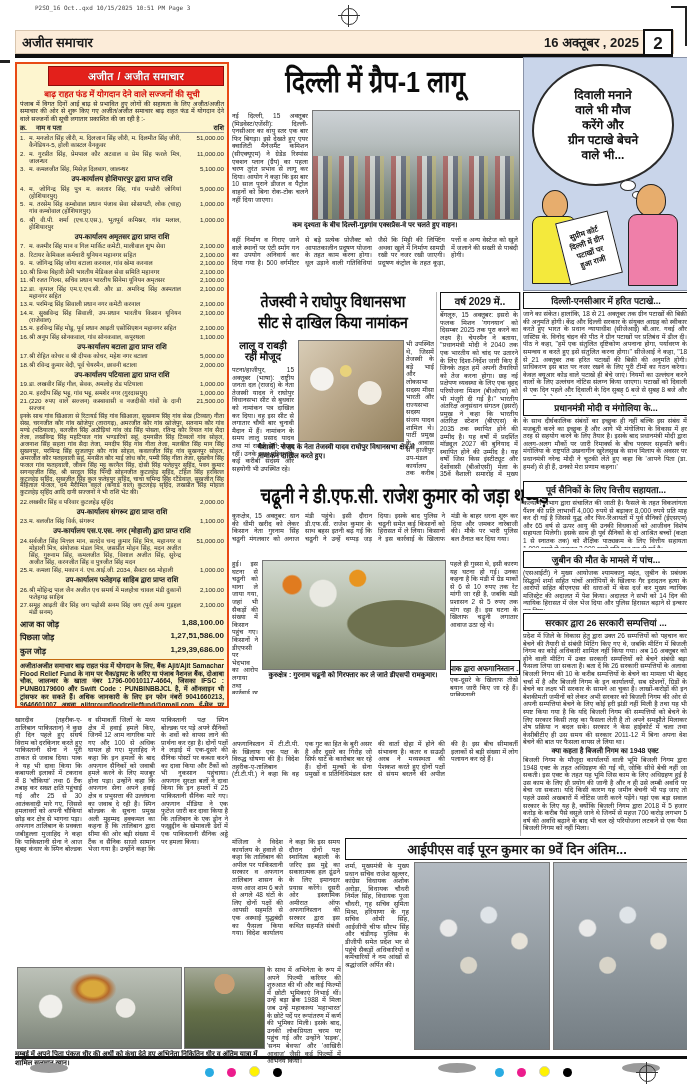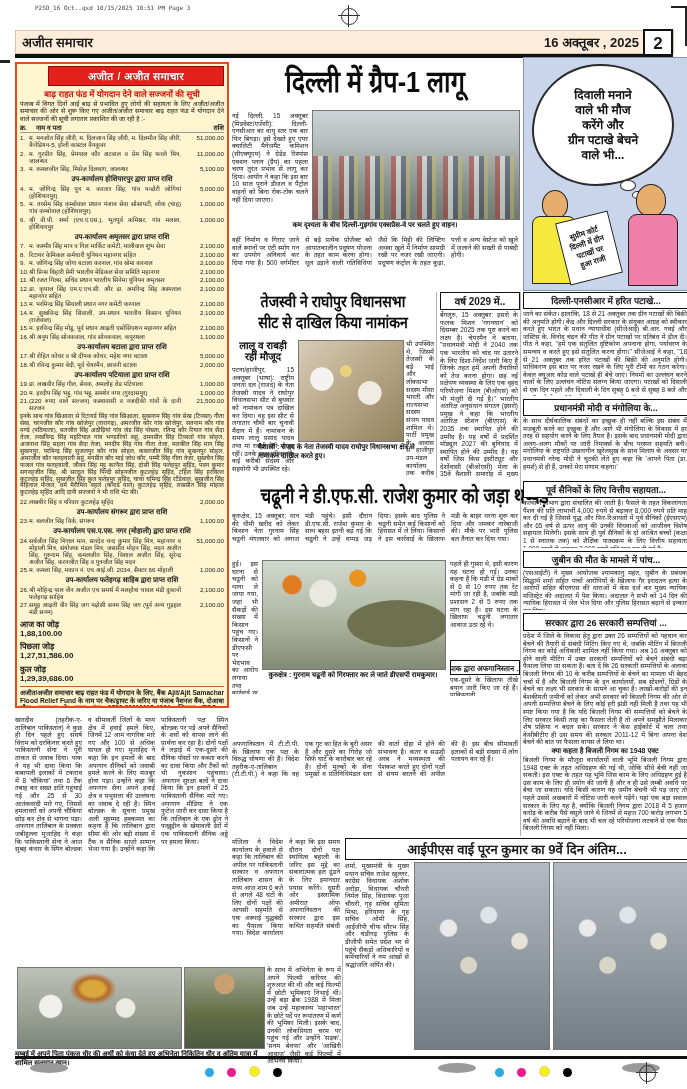--- a/index.html
+++ b/index.html
@@ -41,21 +41,21 @@
   #donsub{color:#d6150f;font-weight:bold;font-size:8.5px;text-align:center;margin:2px 0 1px 0;}
   #donintro{font-size:6.3px;line-height:7.3px;text-align:justify;color:#222;}
   .don-hdr{display:flex;font-weight:bold;font-size:6.6px;border-bottom:.5px solid #999;margin-top:1px;}
   .don-hdr .n{flex:1;padding-left:9px;}
   .don-row{display:flex;font-size:6.2px;line-height:7px;margin-top:1.5px;}
   .don-row .no{width:9px;flex:none;}
   .don-row .nm{flex:1;text-align:justify;padding-right:3px;}
   .don-row .am{width:40px;flex:none;text-align:right;}
   .don-sec{font-weight:bold;font-size:7px;text-align:center;margin:2px 0 1px 0;}
   .don-para{font-size:6.1px;line-height:6.9px;text-align:justify;margin-top:2px;color:#222;}
-  .don-total{display:flex;justify-content:space-between;font-weight:bold;font-size:8px;margin-top:2.5px;flex-direction:column;}
+  .don-total{display:flex;justify-content:space-between;font-weight:bold;font-size:8px;margin-top:2.5px;}
   #donfooter{margin-top:3px;border-top:1px solid #c4690f;padding-top:2px;font-size:6.6px;line-height:7.8px;
              font-weight:bold;text-align:justify;color:#1a1a1a;}
   
   .hl-big{font-weight:900;text-align:center;color:#0c0c0c;white-space:nowrap;}
   
   #cartoon{left:523px;top:57px;width:164px;height:232px;background:#c9d5ea;border:1px solid #8a93a8;overflow:hidden;}
   #bubble{position:absolute;left:8px;top:6px;width:138px;height:118px;background:#fff;border:2px solid #2b2b2b;
           border-radius:48% 52% 55% 45%/55% 50% 50% 45%;display:flex;align-items:center;justify-content:center;}
   #bubbletext{font-size:12px;line-height:15px;font-weight:bold;text-align:center;white-space:pre-line;color:#111;}
   .bub-tail{position:absolute;background:#fff;border:1.5px solid #2b2b2b;border-radius:50%;}

